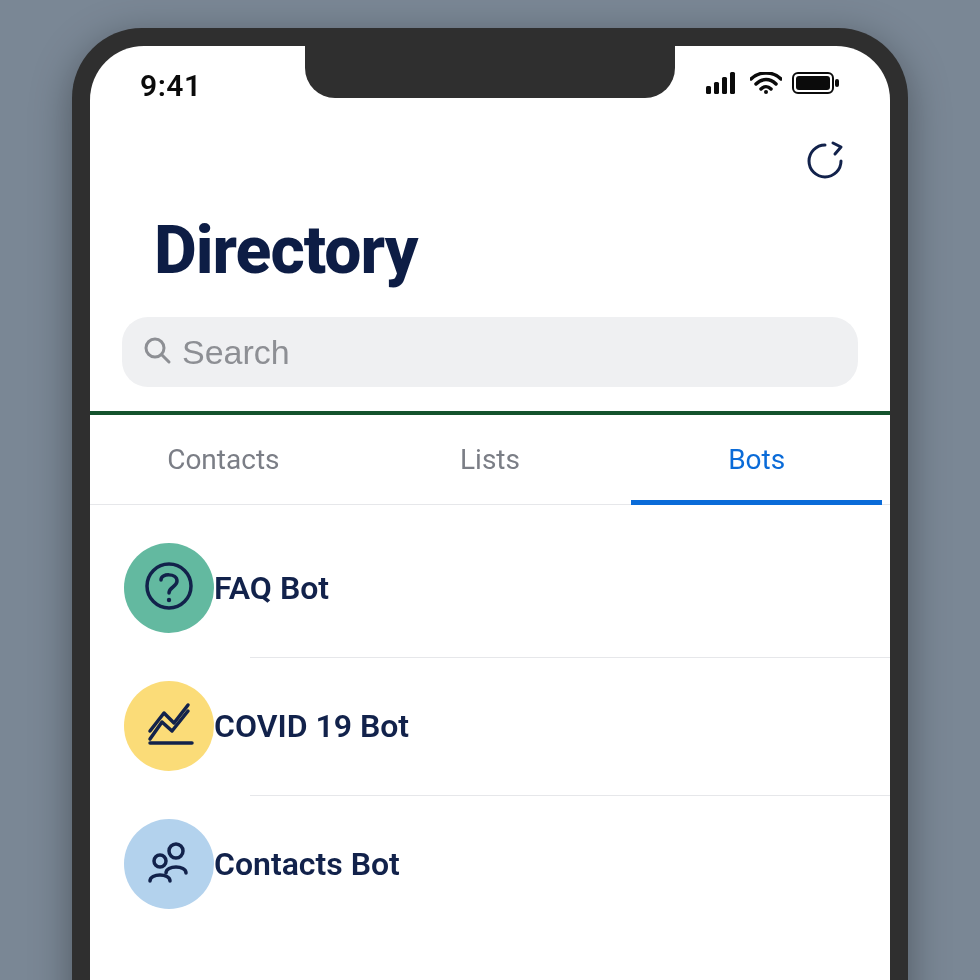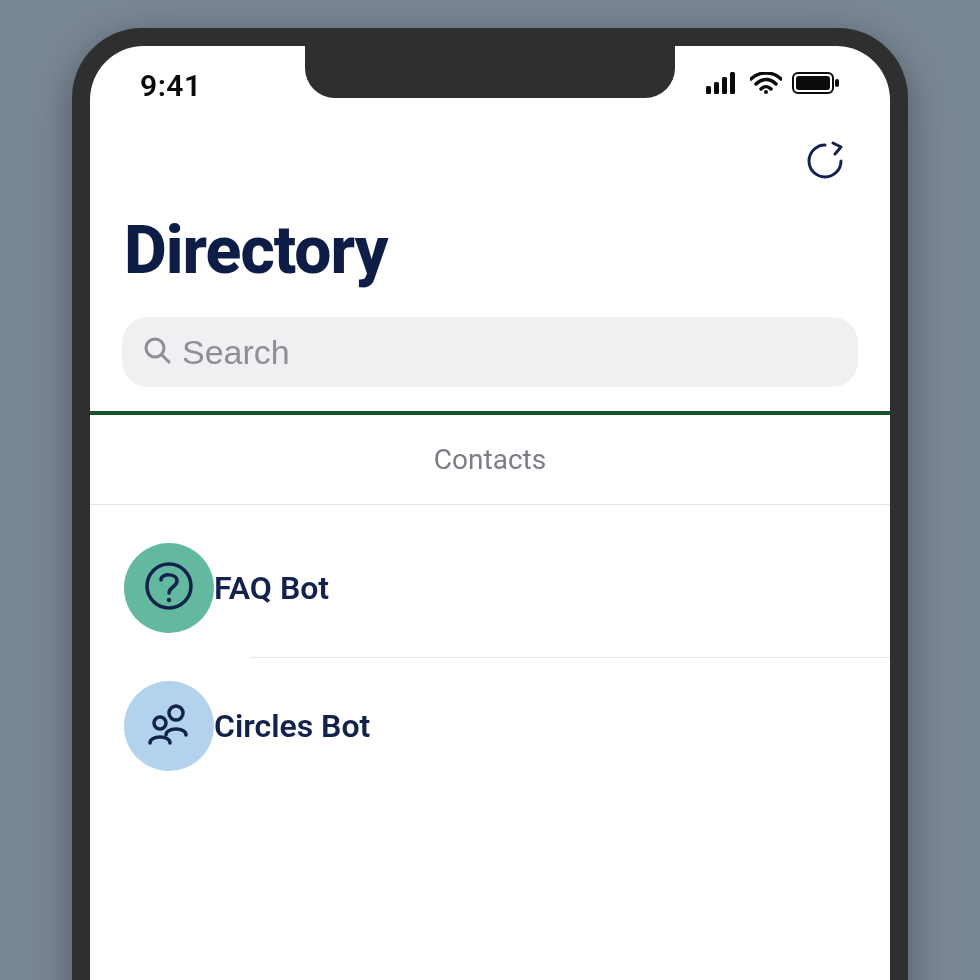--- a/index.html
+++ b/index.html
@@ -55,21 +55,22 @@
     display: flex;
     justify-content: flex-end;
     padding: 14px 40px 6px 40px;
   }
   .refresh-btn {
     width: 50px; height: 50px;
     display: flex; align-items: center; justify-content: center;
     cursor: pointer;
   }
   .title {
-    padding: 18px 34px 20px 34px;
+    padding: 18px 34px 20px 24px;
+    margin-left: 40px;
   }
   .title h1 {
     font-size: 66px;
     font-weight: 800;
     color: #0d1d45;
     letter-spacing: -1px;
   }
   .search-wrap {
     padding: 8px 32px 24px 32px;
   }
@@ -196,49 +197,67 @@
             <line x1="20" y1="20" x2="27" y2="27" stroke="#8d8f94" stroke-width="3" stroke-linecap="round"></line>
           </svg>
         </span>
         <input type="text" placeholder="Search" style="">
       </div>
     </div>
 
     <div class="tabs">
       <div class="tab">
         <span>Contacts</span>
+      </div>
+      <div class="tab">
+        <span>Lists</span>
+      </div>
+      <div class="tab active">
+        <span>Bots</span>
       </div>
     </div>
 
     <div class="list">
 
       <div class="row">
         <div class="avatar" style="background:#63b9a0">
           <span>
             <svg width="54" height="54" viewBox="0 0 54 54">
               <circle cx="27" cy="27" r="22" stroke="#12224b" stroke-width="3.5" fill="none"></circle>
               <path d="M19 21 C19 14 35 14 35 22 C35 28 27 28 27 34" stroke="#12224b" stroke-width="3.5" fill="none" stroke-linecap="round"></path>
               <circle cx="27" cy="41" r="2.2" fill="#12224b"></circle>
             </svg>
           </span>
         </div>
         <div class="row-label">FAQ Bot</div>
       </div>
 
+      <div class="row">
+        <div class="avatar" style="background:#fbdc78">
+          <span>
+            <svg width="54" height="54" viewBox="0 0 54 54">
+              <line x1="8" y1="46" x2="50" y2="46" stroke="#12224b" stroke-width="3.5" stroke-linecap="round"></line>
+              <polyline points="8,42 20,25 30,34 46,14" stroke="#12224b" stroke-width="3.5" fill="none" stroke-linecap="round" stroke-linejoin="round"></polyline>
+              <polyline points="8,34 22,16 32,26 46,8" stroke="#12224b" stroke-width="3.5" fill="none" stroke-linecap="round" stroke-linejoin="round"></polyline>
+            </svg>
+          </span>
+        </div>
+        <div class="row-label">COVID 19 Bot</div>
+      </div>
 
       <div class="row">
         <div class="avatar" style="background:#b3d2ed">
           <span>
             <svg width="54" height="54" viewBox="0 0 54 54">
               <circle cx="34" cy="16" r="7" stroke="#12224b" stroke-width="3.5" fill="none"></circle>
               <path d="M24 38 C24 30 44 30 44 38" stroke="#12224b" stroke-width="3.5" fill="none" stroke-linecap="round"></path>
               <circle cx="18" cy="26" r="6" stroke="#12224b" stroke-width="3.5" fill="none"></circle>
               <path d="M8 46 C8 38 28 38 28 46" stroke="#12224b" stroke-width="3.5" fill="none" stroke-linecap="round"></path>
             </svg>
           </span>
         </div>
-        <div class="row-label">Circles Bot</div>
+        <div class="row-label">Contacts Bot</div>
       </div>
 
     </div>
 
   </div>
 </div>
 
 </body></html>

